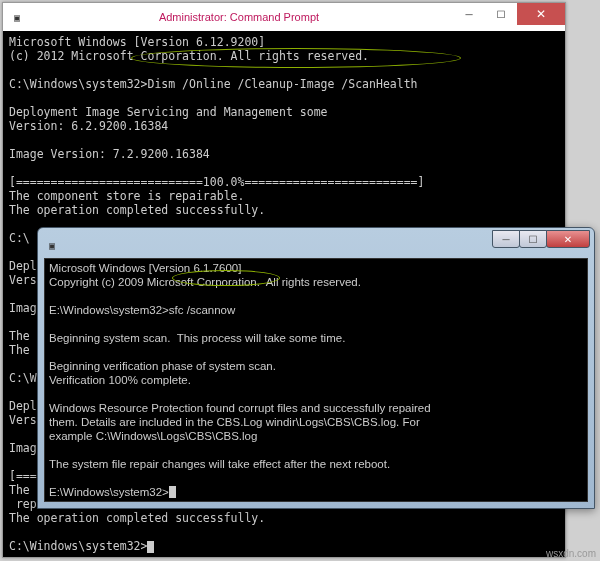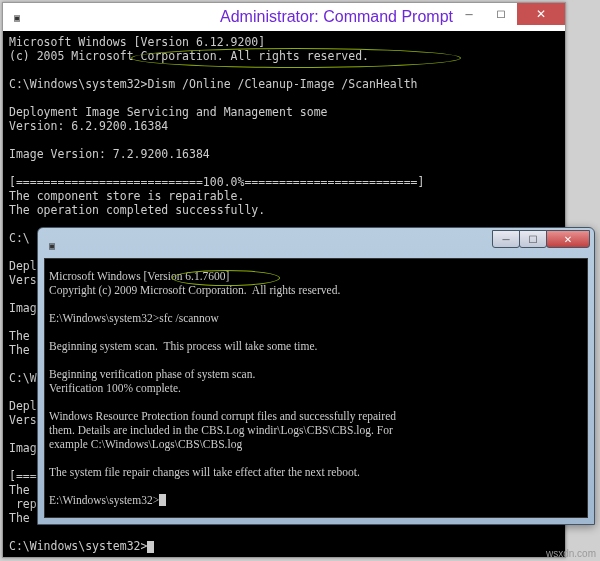--- a/index.html
+++ b/index.html
@@ -25,24 +25,24 @@
     .win8-titlebar {
       height: 28px;
       background: #fff;
       display: flex;
       align-items: center;
       border-bottom: none;
       position: relative;
     }
     .win8-title {
       flex: 1;
-      text-align: right;
+      text-align: center;
       font-family: "Segoe UI", sans-serif;
-      font-size: 16px;
-      color: #6d28d9;
+      font-size: 11px;
+      color: #be185d;
     }
     .win8-icon {
       width: 16px;
       height: 16px;
       margin-left: 6px;
       display: flex;
       align-items: center;
       justify-content: center;
       font-size: 10px;
       color: #333;
@@ -136,26 +136,26 @@
       color: #444;
     }
     .win7-close {
       width: 44px;
       background: linear-gradient(#e89090, #c04040);
       color: #fff;
     }
     .win7-content {
       background: #000;
       color: #ccc;
-      padding: 10px 4px;
+      padding: 2px 4px;
       font-size: 11.5px;
       line-height: 14px;
       white-space: pre;
       min-height: 184px;
-      font-family: Liberation Serif, serif;
+      font-family: Liberation Sans, sans-serif;
       border: 1px solid #333;
     }
     .ellipse1 {
       position: absolute;
       width: 330px;
       height: 20px;
       border: 1.5px solid #8db000;
       border-radius: 50%;
       pointer-events: none;
     }
@@ -191,21 +191,21 @@
   <div class="win8-titlebar">
     <div class="win8-icon">▣</div>
     <div class="win8-title">Administrator: Command Prompt</div>
     <div class="win8-controls">
       <div class="win8-btn">─</div>
       <div class="win8-btn">☐</div>
       <div class="win8-btn win8-close">✕</div>
     </div>
   </div>
   <div class="win8-content"><span>Microsoft Windows [Version 6.12.9200]</span>
-<span>(c) 2005 Microsoft Corporation. All rights reserved.</span>
+<span>(c) 2012 Microsoft Corporation. All rights reserved.</span>
 
 <span>C:\Windows\system32&gt;</span><span>Dism /Online /Cleanup-Image /ScanHealth</span><span class="ellipse1" style="left:128px;top:45px;"></span>
 
 <span>Deployment Image Servicing and Management some</span>
 <span>Version: 6.2.9200.16384</span>
 
 <span>Image Version: 7.2.9200.16384</span>
 
 <span>[===========================100.0%=========================]</span>
 <span>The component store is repairable.</span>

